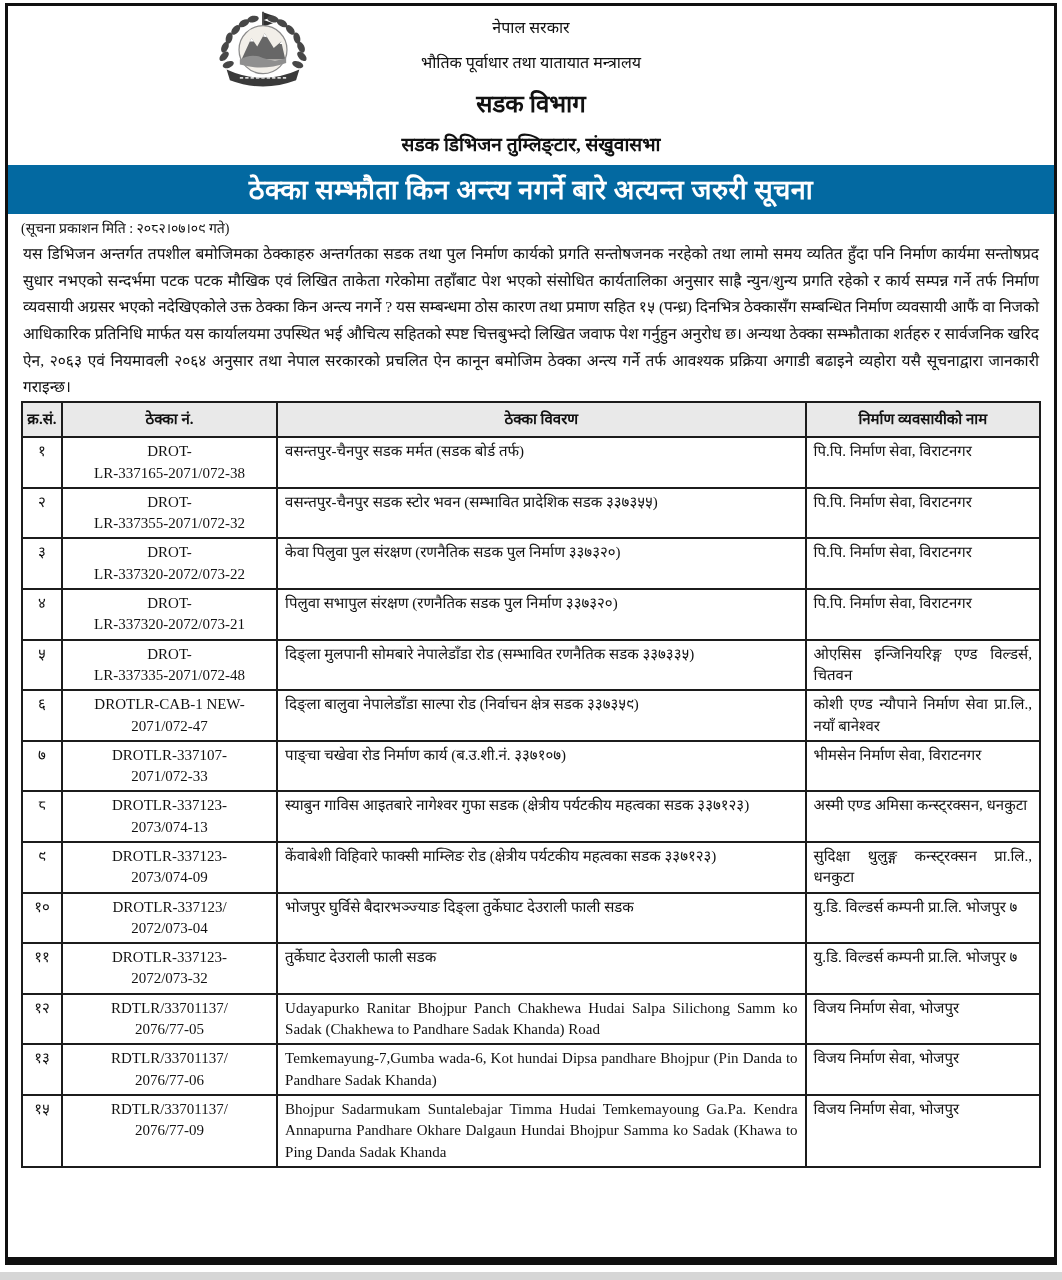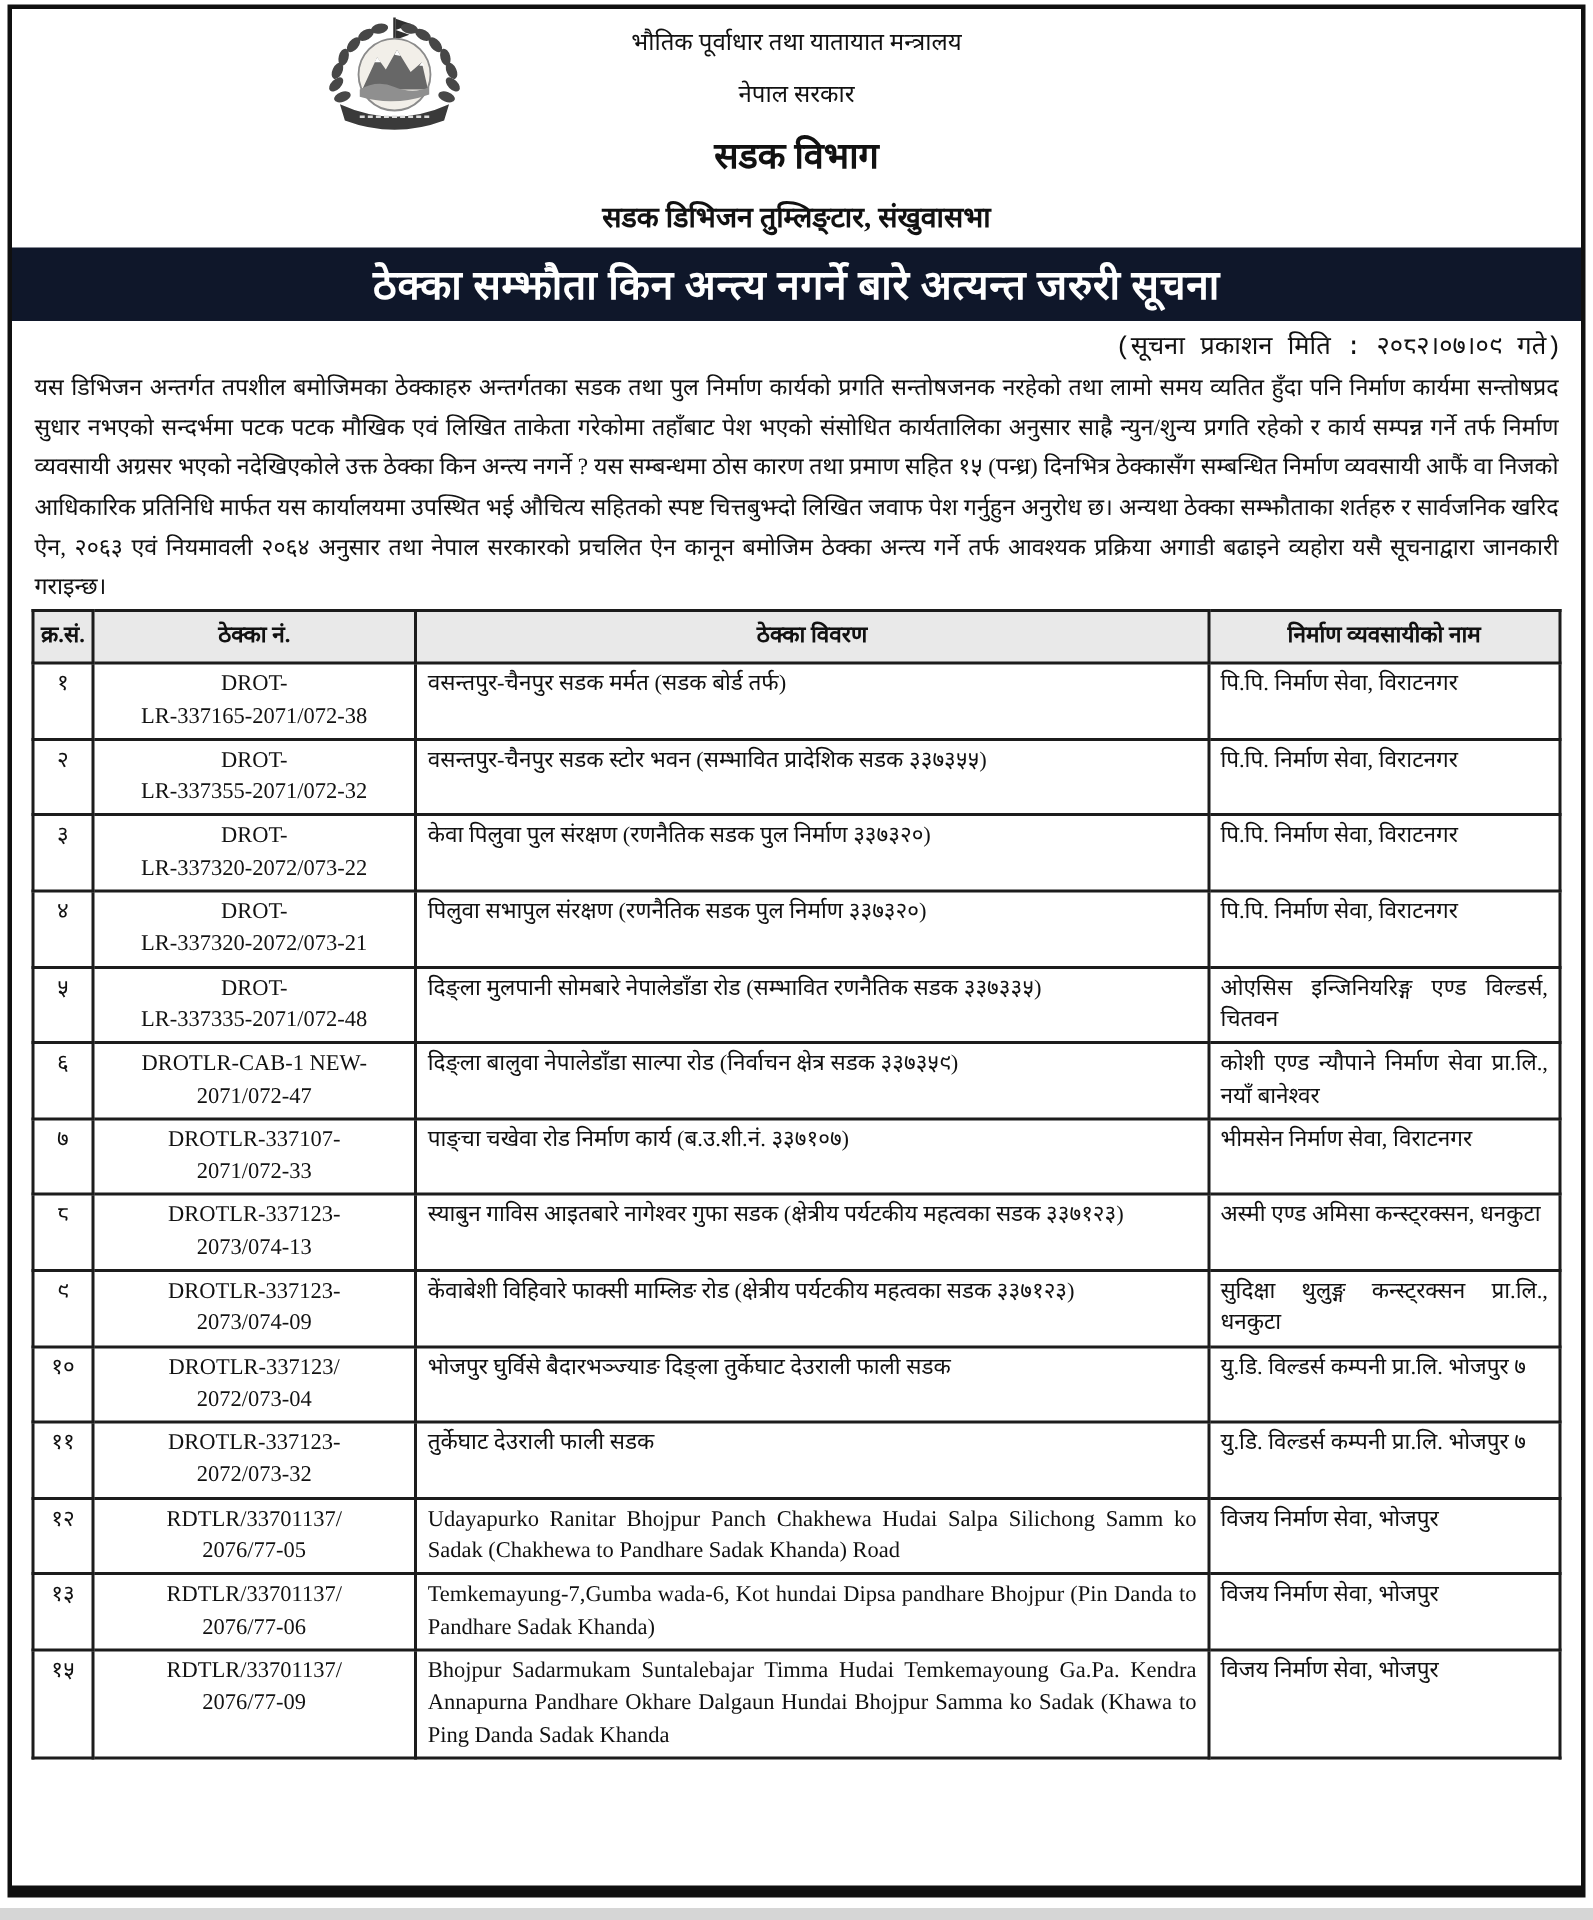--- a/index.html
+++ b/index.html
@@ -26,27 +26,27 @@
   }
   
   .header { position: relative; text-align: center; padding-top: 6px; }
   .emblem { position: absolute; left: 192px; top: 0; width: 100px; height: 86px; }
   .h-line { font-size: 16px; margin: 0 0 13px 0; }
   .h-dept { font-size: 24px; font-weight: bold; margin: 2px 0 12px 0; }
   .h-div  { font-size: 19px; font-weight: bold; margin: 0 0 8px 0; }
   
   .banner {
     margin: 2px -13px 0 -13px;
-    background: #0f172a; color: #fff;
+    background: #0369a1; color: #fff;
     text-align: center;
     font-size: 27px; font-weight: bold;
     padding: 5px 0 7px 0;
     letter-spacing: 0.5px;
   }
-  .date-line { text-align: right; font-size: 17px; margin: 4px 0 2px 0; font-family: Liberation Mono, monospace; }
+  .date-line { text-align: left; font-size: 14px; margin: 4px 0 2px 0; }
   
   .body-text {
     font-size: 15.5px;
     line-height: 1.72;
     text-align: justify;
     margin: 4px 2px 0 2px;
   }
   .tapasil { text-align: center; font-size: 15px; margin: 6px 0 6px 0; }
   
   table.contracts {
@@ -105,22 +105,22 @@
         </g>
 
         <circle cx="60" cy="48" r="29" fill="#f2efe9" stroke="#8b8b8b" stroke-width="1.5"></circle>
         <path d="M34,60 L46,34 L53,44 L62,28 L73,46 L82,38 L87,60 Z" fill="#676767"></path>
         <path d="M44,38 L46,34 L49,38 Z M60,32 L62,28 L65,33 Z M80,41 L82,38 L84,41 Z" fill="#ffffff"></path>
         <path d="M32,60 Q46,52 60,58 Q75,64 88,58 L88,64 Q60,74 32,66 Z" fill="#8f8f8f"></path>
 
         <path d="M16,72 Q60,92 104,72 L100,85 Q60,100 20,85 Z" fill="#3a3a3a"></path>
         <line x1="32" y1="82" x2="88" y2="82" stroke="#dcdcdc" stroke-width="2" stroke-dasharray="4 2.5"></line>
       </svg>
+      <div class="h-line">नेपाल सरकार</div>
       <div class="h-line">भौतिक पूर्वाधार तथा यातायात मन्त्रालय</div>
-      <div class="h-line">नेपाल सरकार</div>
       <div class="h-dept">सडक विभाग</div>
       <div class="h-div">सडक डिभिजन तुम्लिङ्टार, संखुवासभा</div>
     </div>
 
     <div class="banner">ठेक्का सम्झौता किन अन्त्य नगर्ने बारे अत्यन्त जरुरी सूचना</div>
     <div class="date-line">(सूचना प्रकाशन मिति : २०८२।०७।०९ गते)</div>
 
     <p class="body-text">यस डिभिजन अन्तर्गत तपशील बमोजिमका ठेक्काहरु अन्तर्गतका सडक तथा पुल निर्माण कार्यको प्रगति सन्तोषजनक नरहेको तथा लामो समय व्यतित हुँदा पनि निर्माण कार्यमा सन्तोषप्रद सुधार नभएको सन्दर्भमा पटक पटक मौखिक एवं लिखित ताकेता गरेकोमा तहाँबाट पेश भएको संसोधित कार्यतालिका अनुसार साह्रै न्युन/शुन्य प्रगति रहेको र कार्य सम्पन्न गर्ने तर्फ निर्माण व्यवसायी अग्रसर भएको नदेखिएकोले उक्त ठेक्का किन अन्त्य नगर्ने ? यस सम्बन्धमा ठोस कारण तथा प्रमाण सहित १५ (पन्ध्र) दिनभित्र ठेक्कासँग सम्बन्धित निर्माण व्यवसायी आफैं वा निजको आधिकारिक प्रतिनिधि मार्फत यस कार्यालयमा उपस्थित भई औचित्य सहितको स्पष्ट चित्तबुझ्दो लिखित जवाफ पेश गर्नुहुन अनुरोध छ। अन्यथा ठेक्का सम्झौताका शर्तहरु र सार्वजनिक खरिद ऐन, २०६३ एवं नियमावली २०६४ अनुसार तथा नेपाल सरकारको प्रचलित ऐन कानून बमोजिम ठेक्का अन्त्य गर्ने तर्फ आवश्यक प्रक्रिया अगाडी बढाइने व्यहोरा यसै सूचनाद्वारा जानकारी गराइन्छ।</p>
 
 

